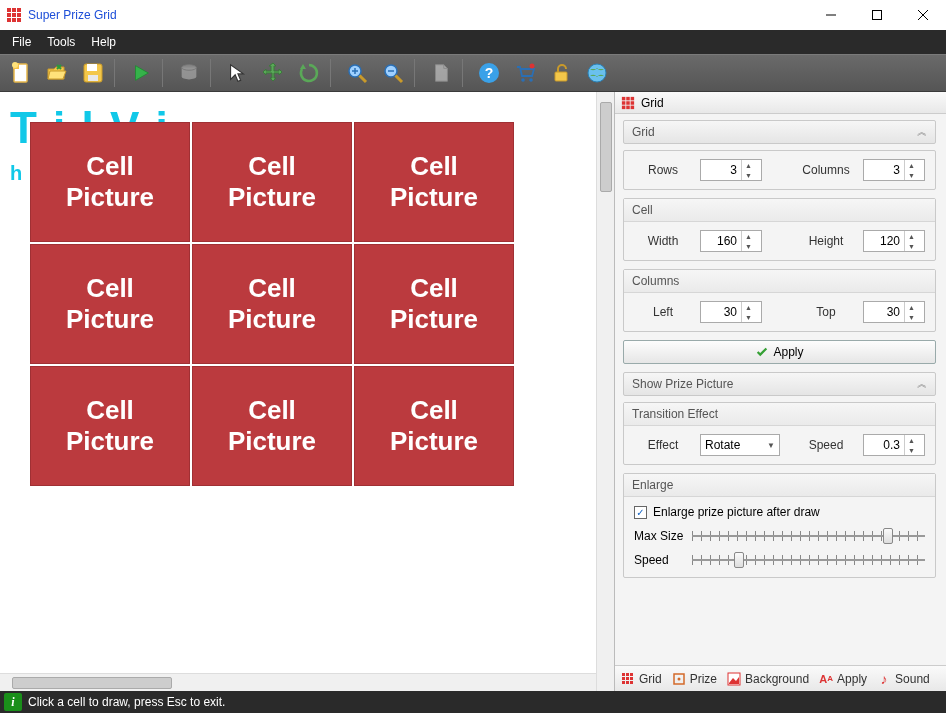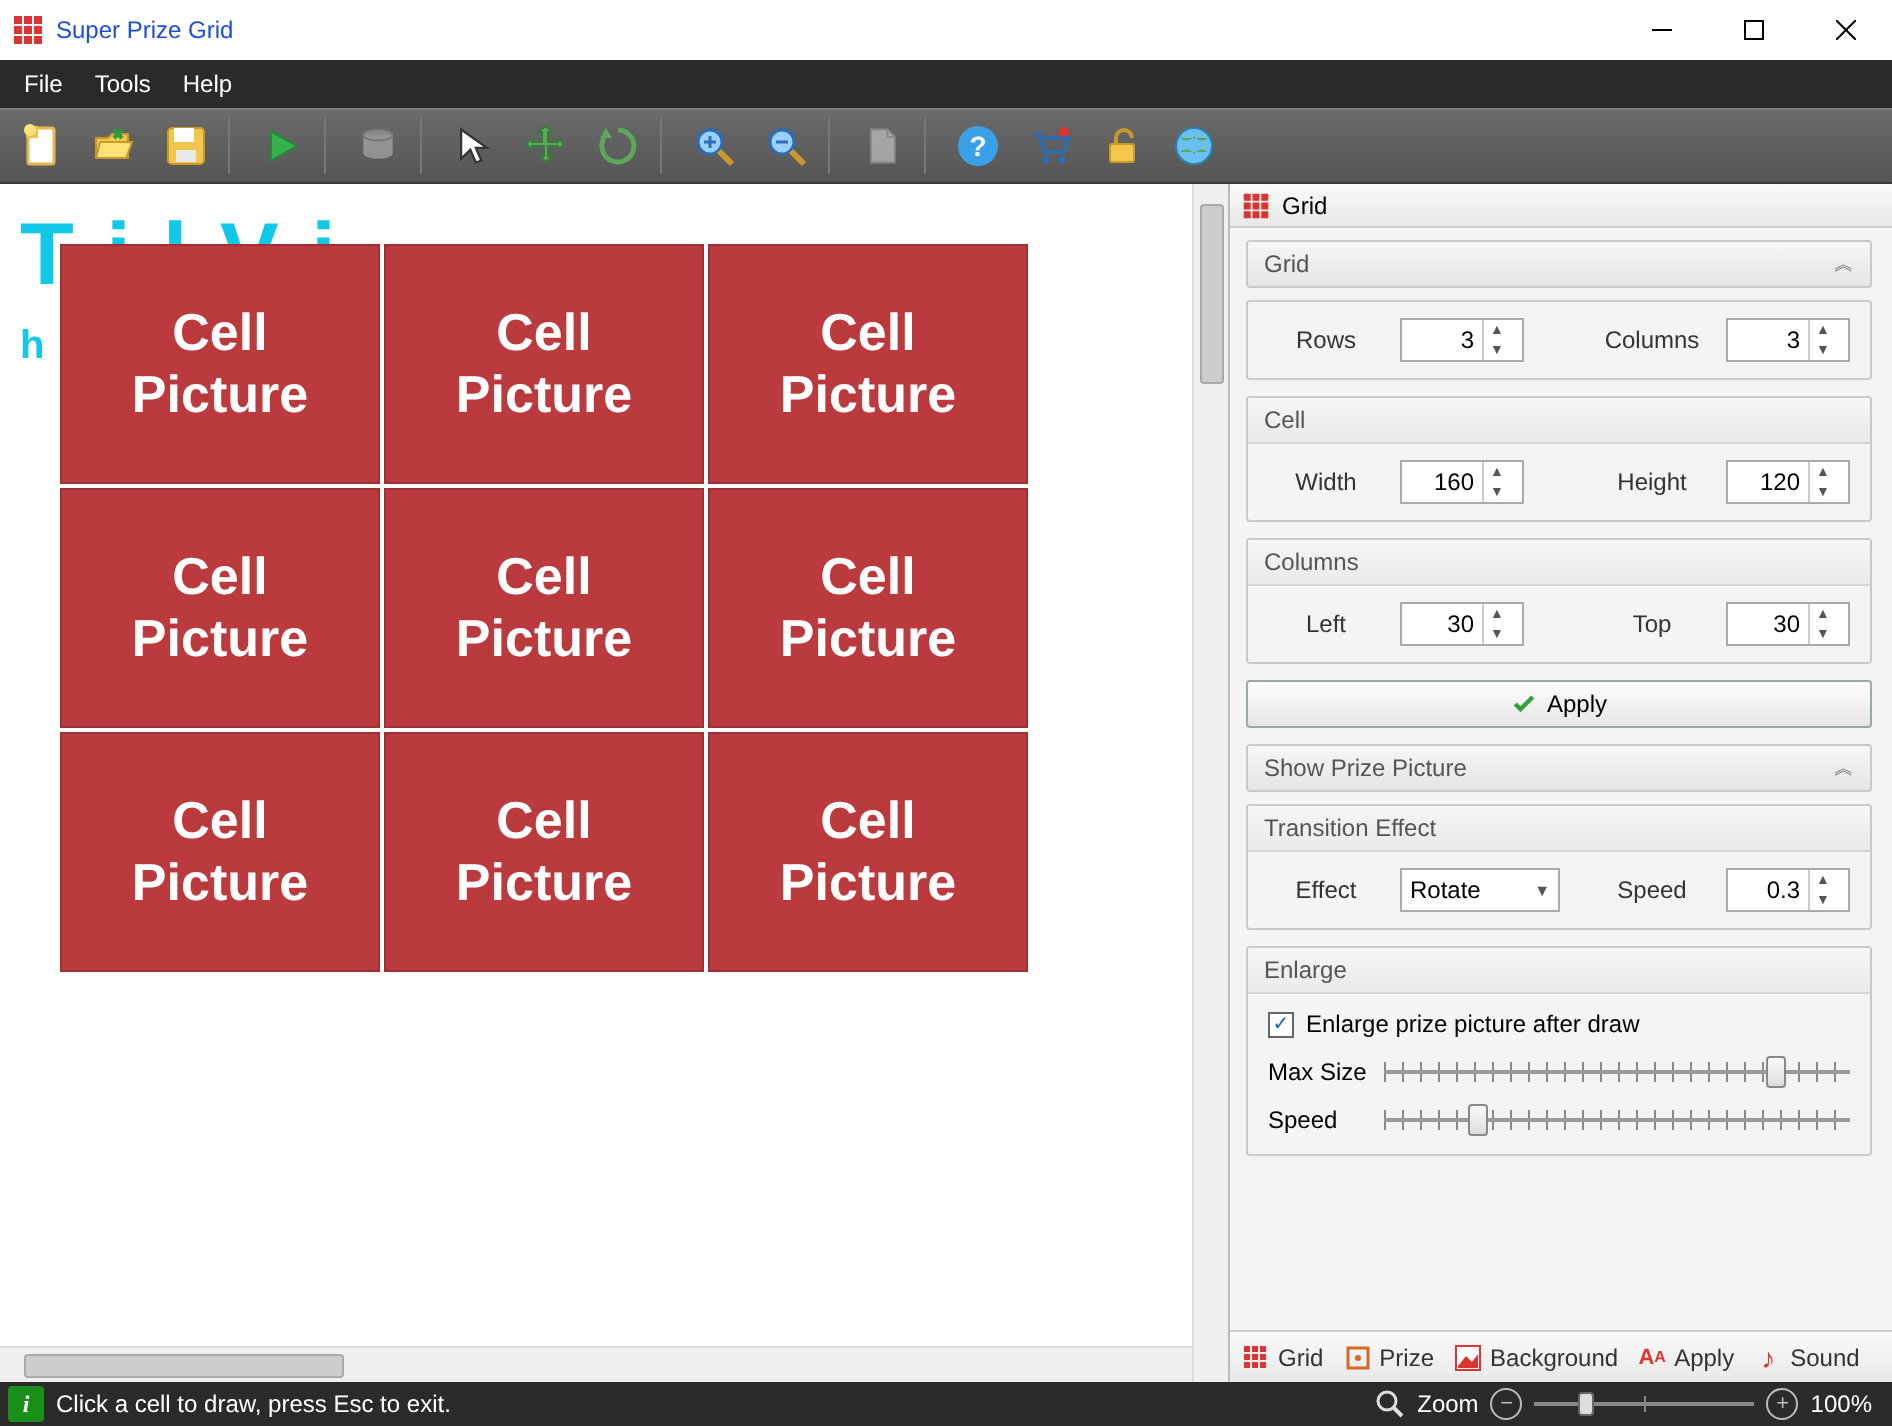--- a/index.html
+++ b/index.html
@@ -471,28 +471,13 @@
           <span>Sound</span>
         </div>
     </div>
   </div>
 </div>
 
 <div class="statusbar">
   <div class="info-icon">i</div>
   <span>Click a cell to draw, press Esc to exit.</span>
   <span class="spacer"></span>
-  <div class="zoom-ctrl">
-    <svg class="zicon" viewBox="0 0 16 16">
-        <circle cx="6.5" cy="6.5" r="4.5" fill="none" stroke="#ddd" stroke-width="1.5"></circle>
-        <line x1="10" y1="10" x2="14" y2="14" stroke="#ddd" stroke-width="2"></line>
-      </svg>
-    <span>Zoom</span>
-    <div class="circle-btn">−</div>
-    <div class="zoom-slider">
-        <div class="ztrack"></div>
-        <div class="zcenter"></div>
-        <div class="zthumb"></div>
-      </div>
-    <div class="circle-btn">+</div>
-    <span>100%</span>
-  </div>
 </div>
 
 </body></html>

